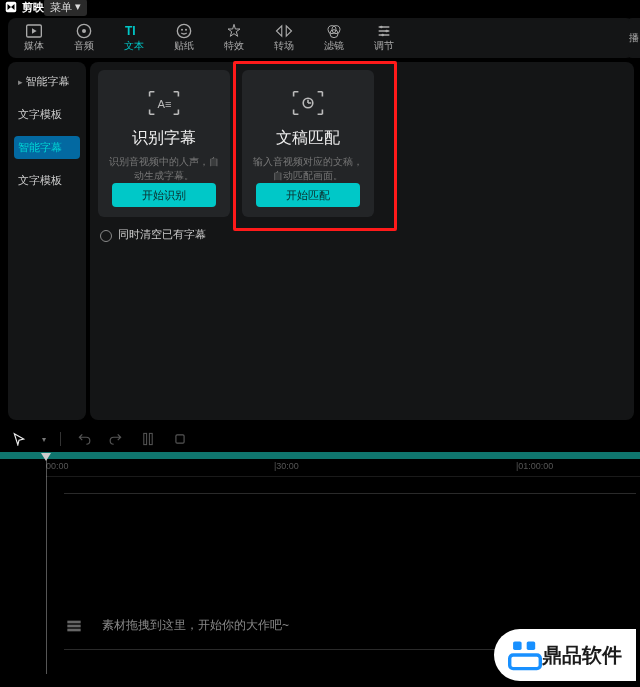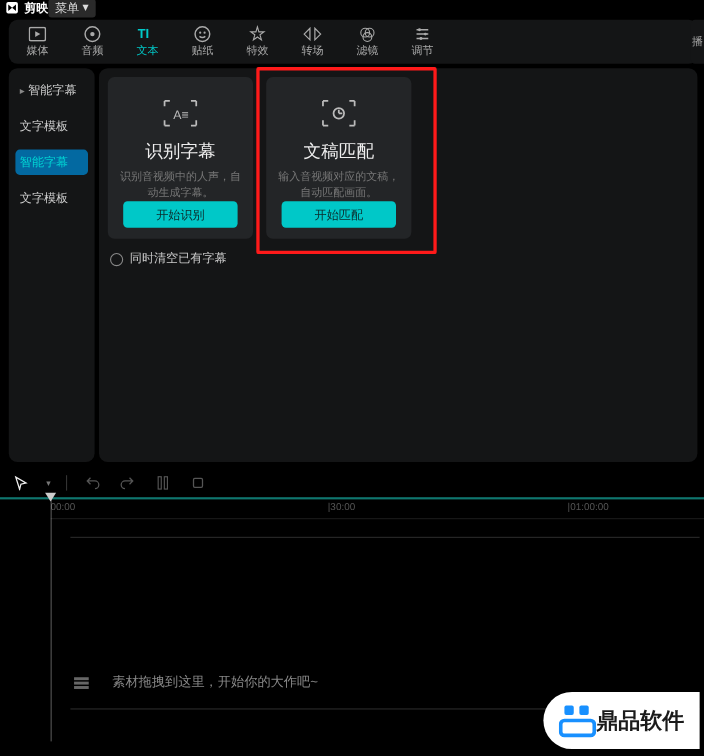--- a/index.html
+++ b/index.html
@@ -205,21 +205,21 @@
       color: #555;
     }
     .tl-tool { width: 18px; height: 18px; display:flex; align-items:center; justify-content:center; cursor:pointer;}
     .tl-tool.cursor { color: #eee; }
     .tl-divider { width: 1px; height: 14px; background: #333; }
     
     .timeline {
       position: relative;
       height: 222px;
       background: #000;
-      border-top: 2px solid #0f766e;
+      border-top: 7px solid #0f766e;
       padding-left: 46px;
     }
     .ruler {
       height: 18px;
       border-bottom: 1px solid #1a1a1a;
       position: relative;
       color: #555;
       font-size: 9px;
     }
     .ruler .tick { position: absolute; top: 2px; }
@@ -448,21 +448,21 @@
   <div class="tl-tool">
       <svg width="14" height="14" viewBox="0 0 24 24">
         <rect x="5" y="5" width="14" height="14" rx="2" fill="none" stroke="#555" stroke-width="2"></rect>
       </svg>
     </div>
 </div>
 
 <div class="timeline">
   <div class="ruler">
     <span class="tick" style="left:0px">00:00</span>
-    <span class="tick" style="left:252px">|30:00</span>
+    <span class="tick" style="left:228px">|30:00</span>
     <span class="tick" style="left:470px">|01:00:00</span>
   </div>
   <div class="playhead"></div>
   <div class="track-line-top"></div>
   <div class="empty-track">
     <span class="stack-ic">
       <svg width="16" height="14" viewBox="0 0 24 20">
           <rect x="2" y="2" width="20" height="4" fill="#666"></rect>
           <rect x="2" y="8" width="20" height="4" fill="#666"></rect>
           <rect x="2" y="14" width="20" height="4" fill="#666"></rect>

